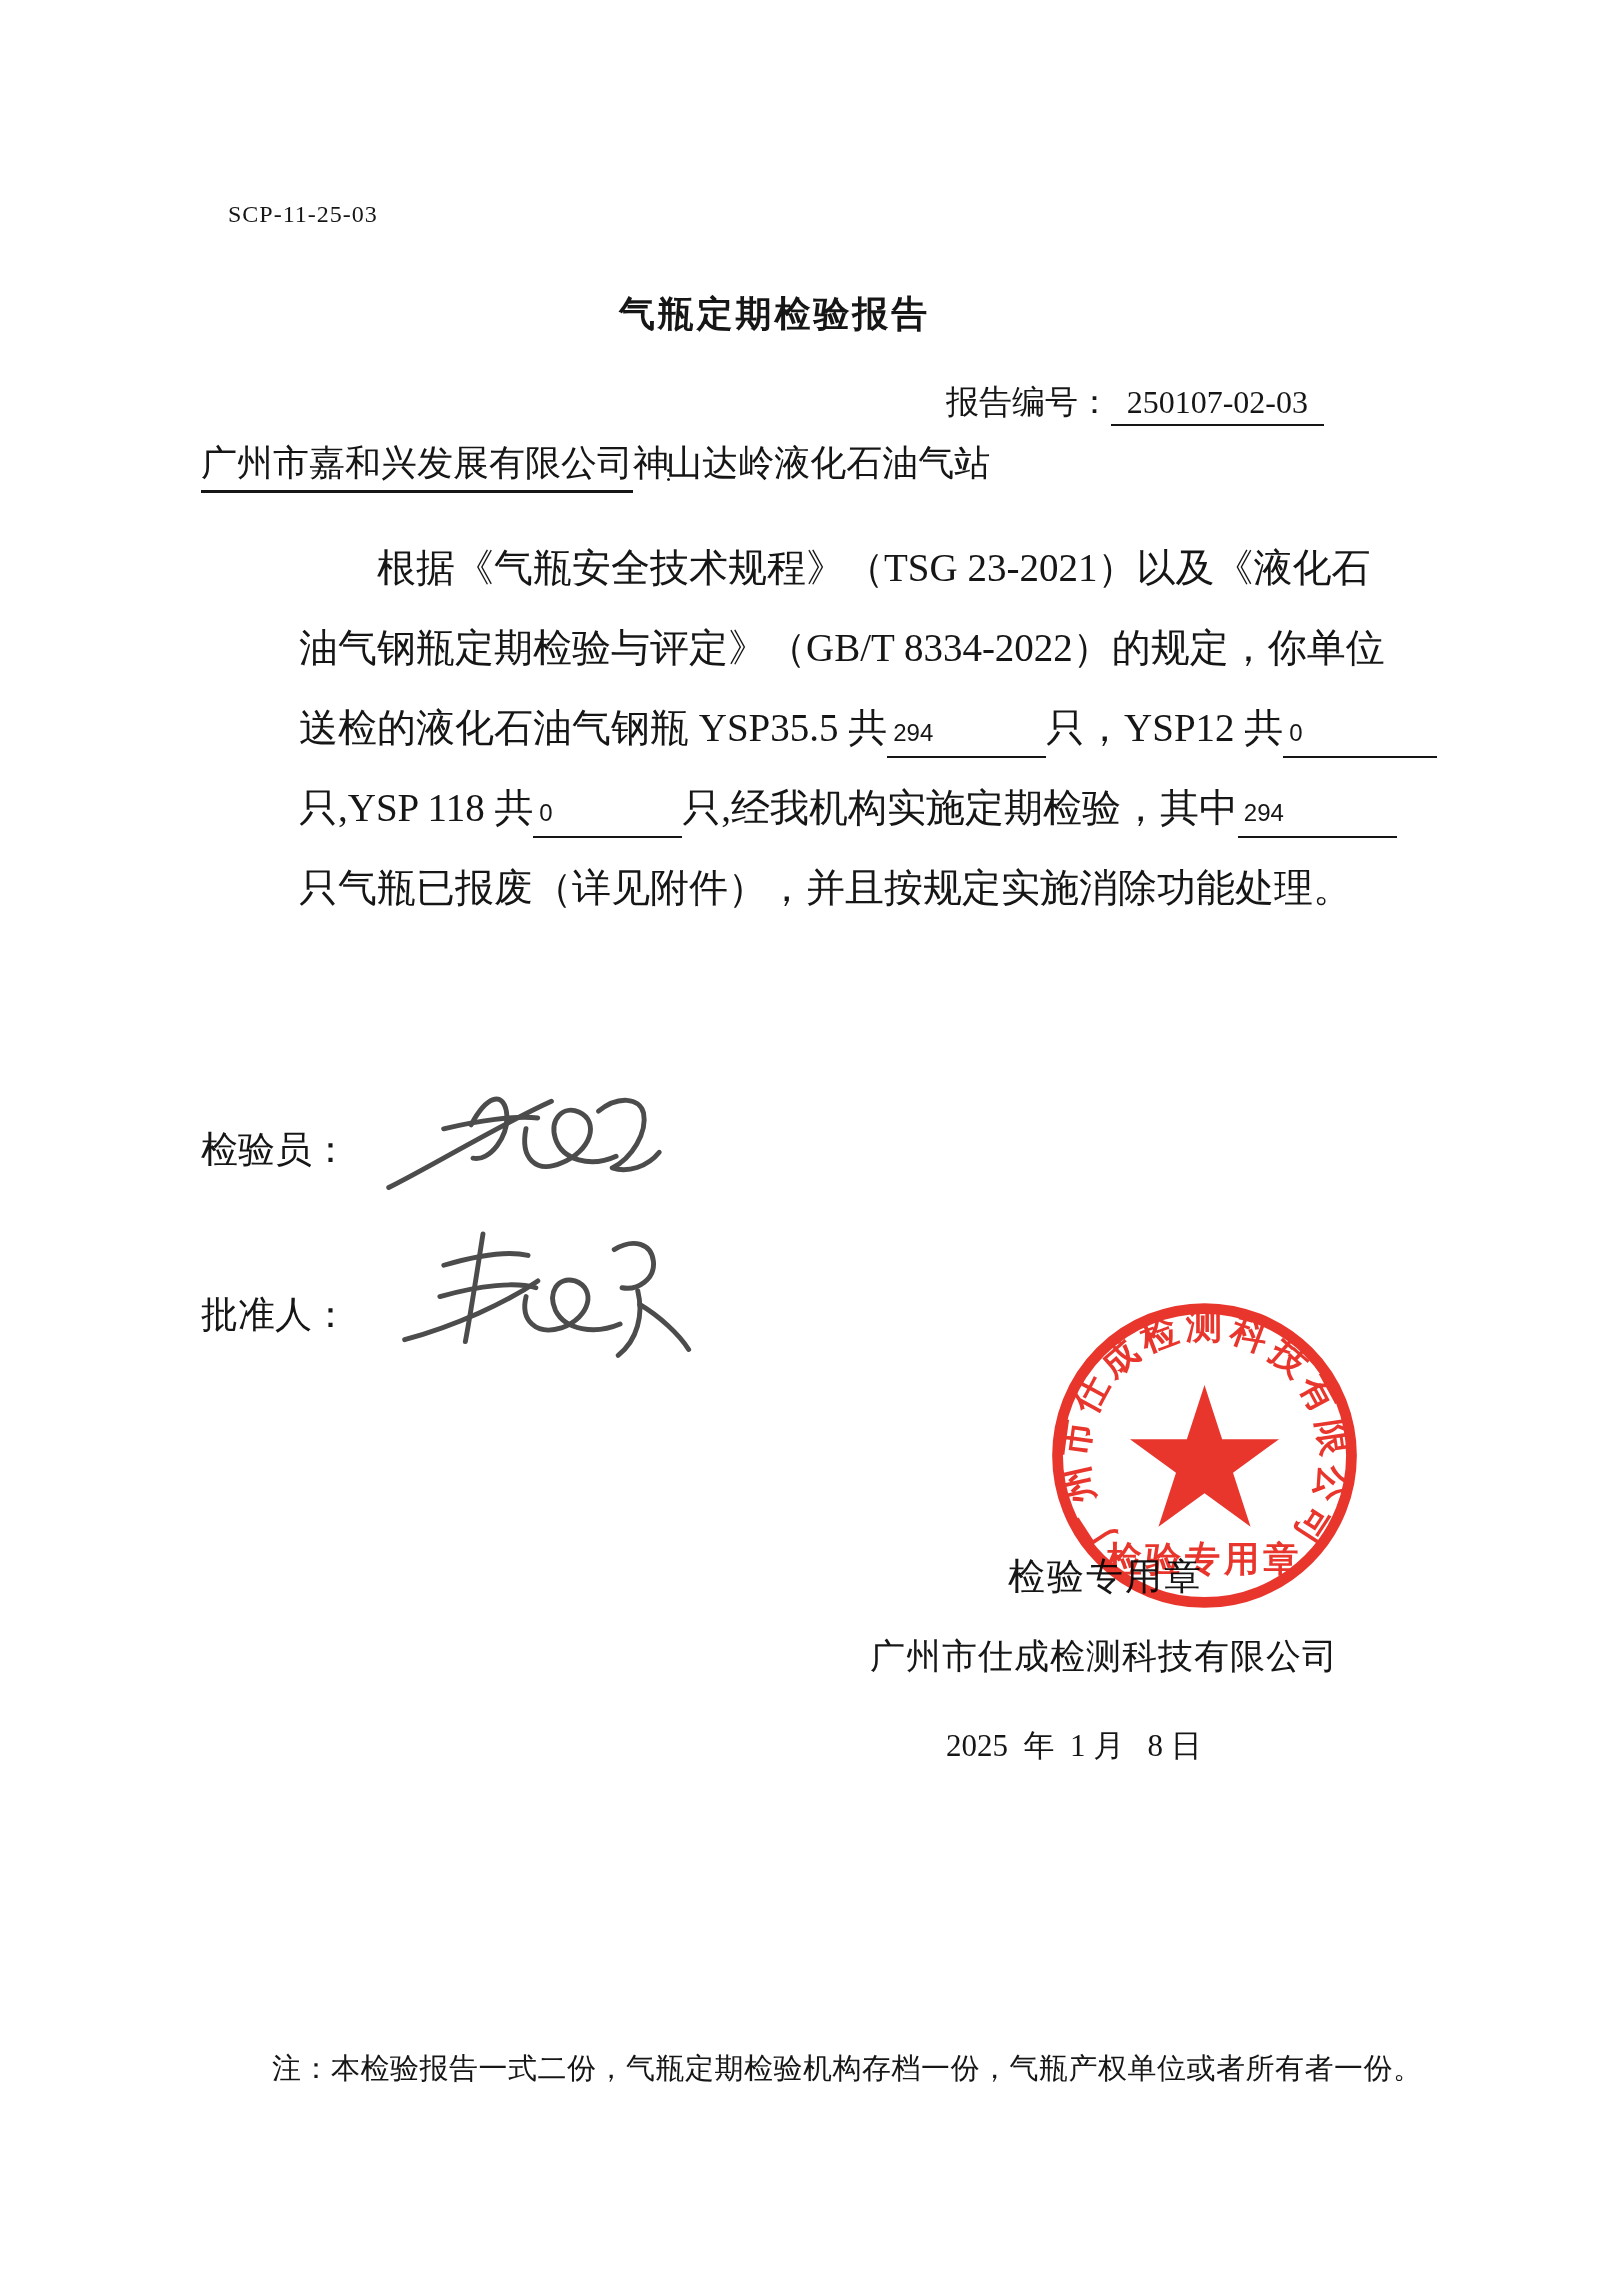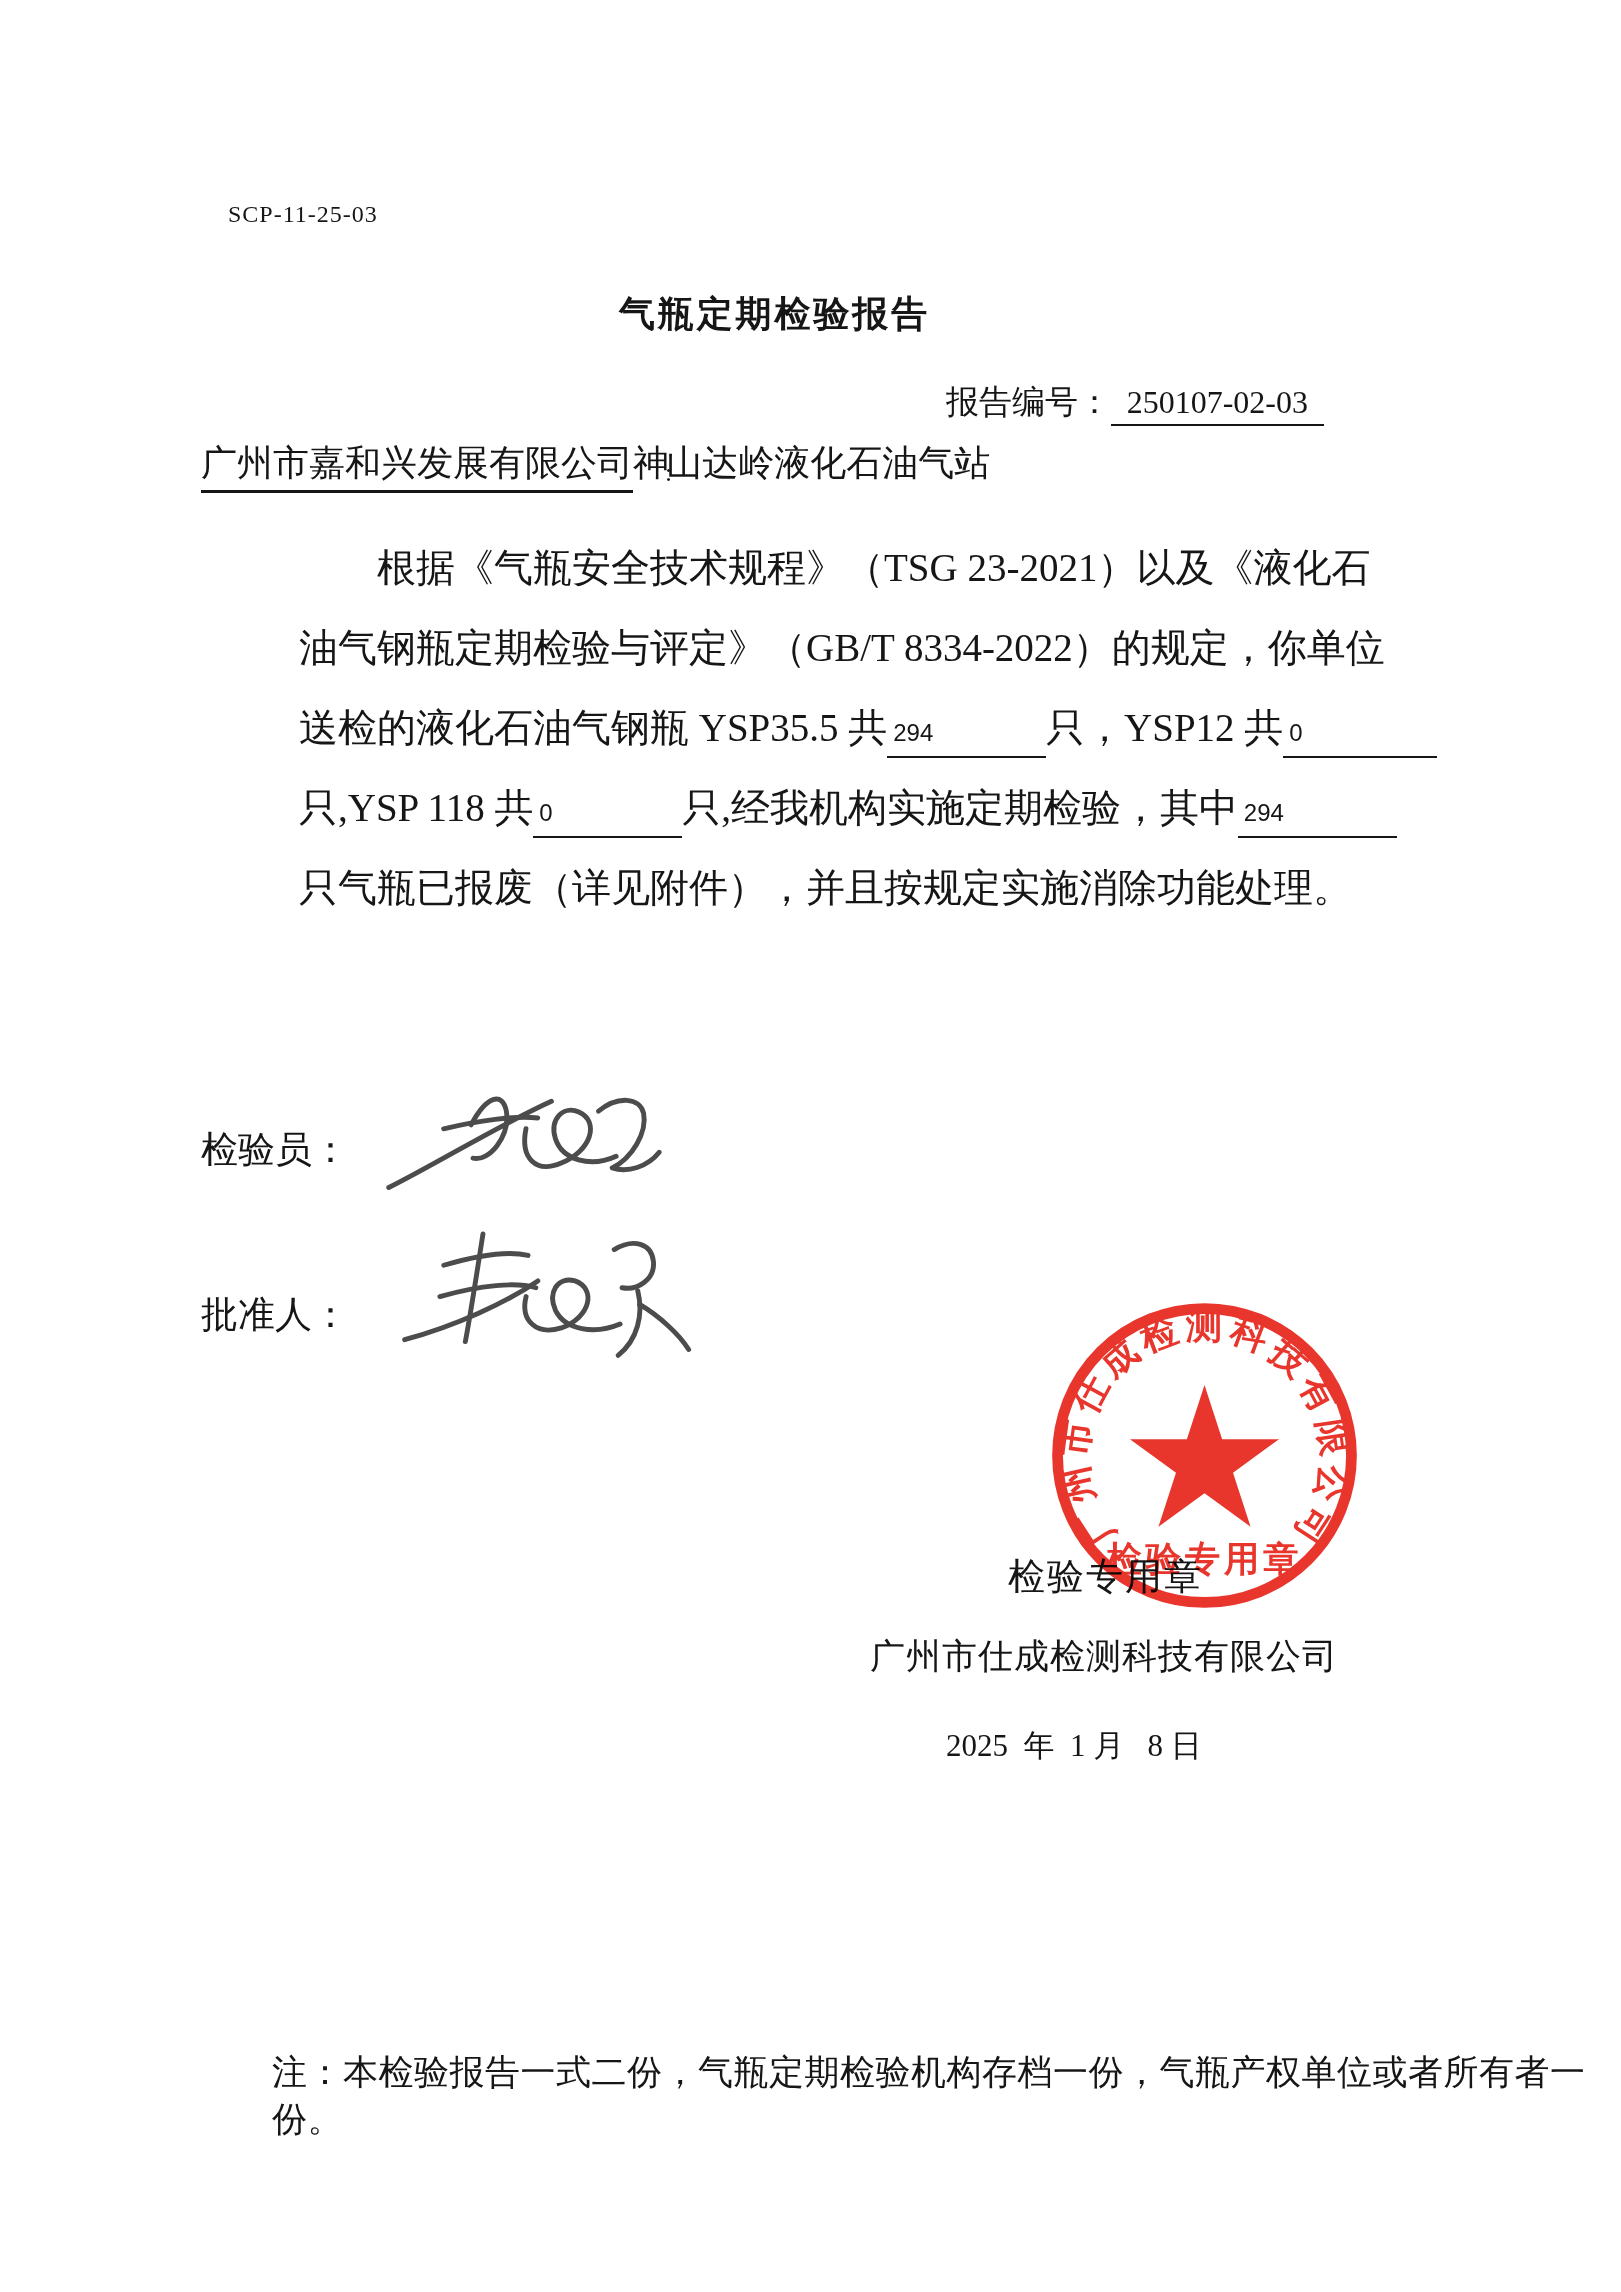--- a/index.html
+++ b/index.html
@@ -34,21 +34,21 @@
   .inspector-label{left:201px;top:1125px;}
   .approver-label{left:201px;top:1290px;}
   .sig1{left:377px;top:1068px;}
   .sig2{left:387px;top:1220px;}
   .sig path{fill:none;stroke:#4c4c4c;stroke-width:5;stroke-linecap:round;stroke-linejoin:round;}
   .seal-caption{left:1008px;top:1552px;font-size:37px;letter-spacing:2px;}
   .footer-company{left:870px;top:1633px;font-size:35px;letter-spacing:1px;}
   .footer-date{left:946px;top:1725px;font-size:31px;white-space:pre;}
   .stamp{left:1036px;top:1287px;opacity:.93;mix-blend-mode:multiply;}
   .stamp text{font-weight:bold;font-family:"Liberation Serif","DejaVu Serif",serif;}
-  .note{left:272px;top:2049px;font-size:35px;letter-spacing:0.5px;}
+  .note{left:272px;top:2049px;font-size:29px;letter-spacing:0.5px;}
 </style>
 </head>
 <body>
 
 <div class="page">
 
   <div class="abs doc-code">SCP-11-25-03</div>
 
   <div class="abs title">气瓶定期检验报告</div>
 

